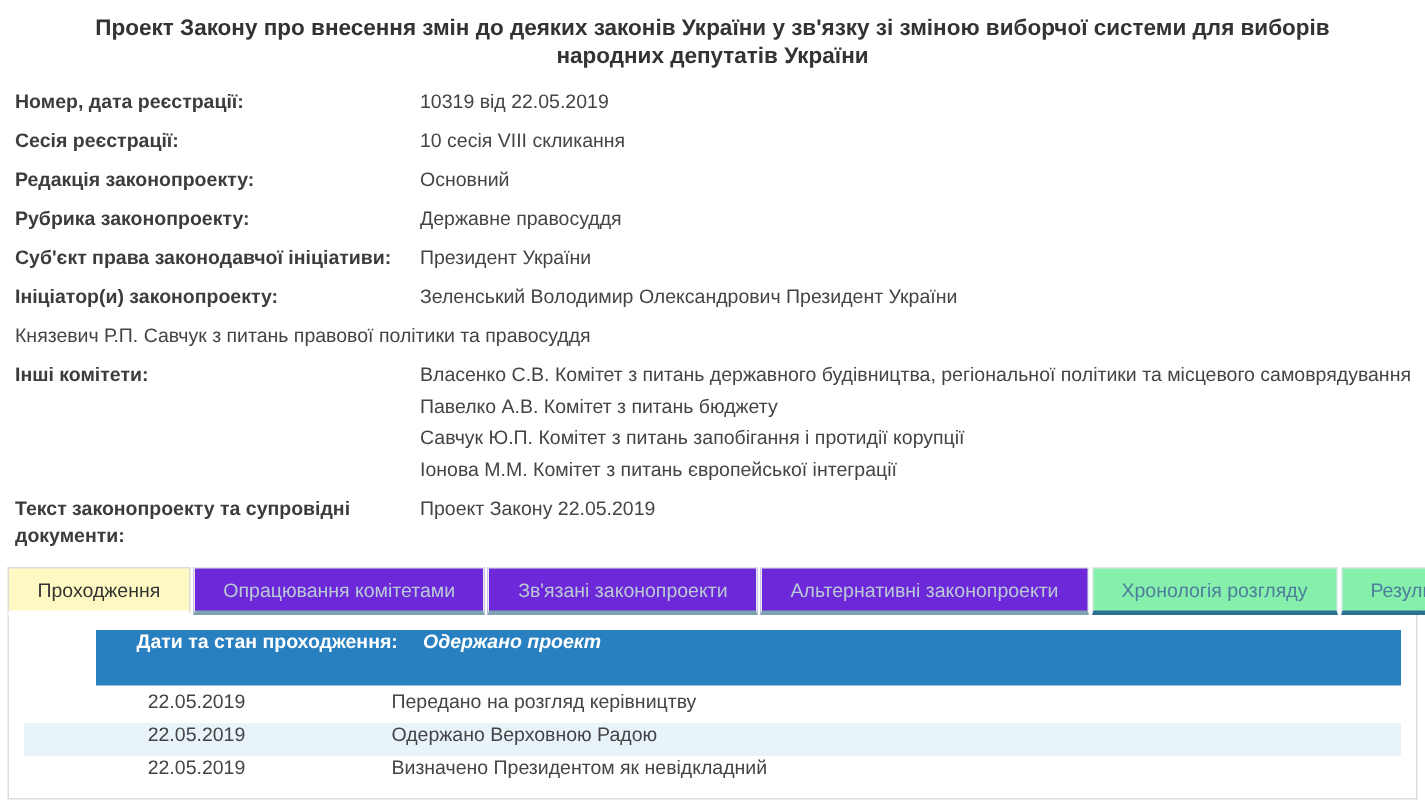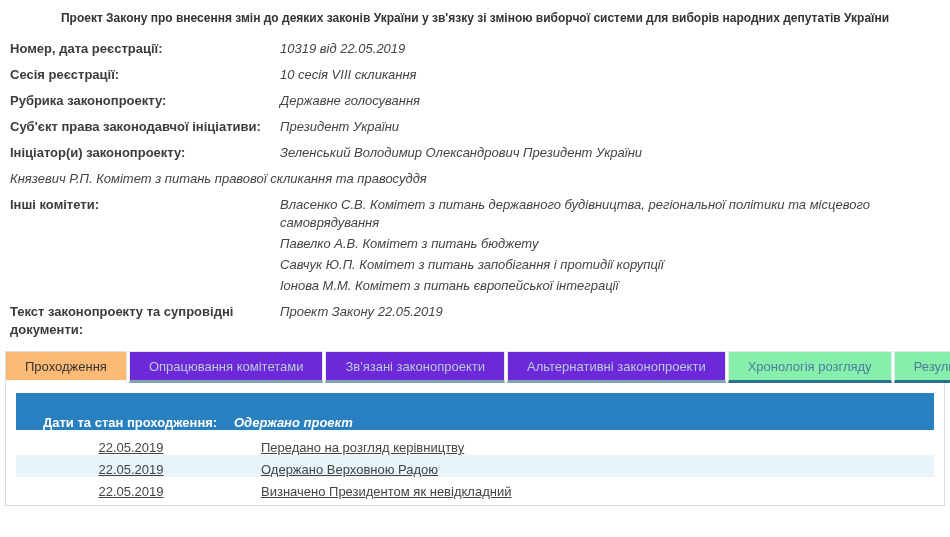--- a/index.html
+++ b/index.html
@@ -4,97 +4,101 @@
 <style>
   * { box-sizing: border-box; }
   html, body { margin: 0; padding: 0; }
   body {
     width: 950px; height: 537px; overflow: hidden;
     background: #ffffff;
     font-family: "Liberation Sans", "DejaVu Sans", sans-serif;
     font-size: 13px; color: #3f3f3f;
   }
   .page-title {
-    font-weight: 700; font-size: 12px; color: #333;
+    font-weight: 700; font-size: 15px; color: #333;
     text-align: center; line-height: 19px;
     padding: 9px 30px 12px 30px;
   }
   .fields { padding-left: 10px; }
   .frow { display: flex; align-items: flex-start; margin-bottom: 8px; }
   .flabel {
     flex: 0 0 270px; font-weight: 700; color: #3c3c3c;
     line-height: 18px; padding-right: 12px;
   }
-  .fvalues { line-height: 18px; color: #444; font-style: italic; }
+  .fvalues { line-height: 18px; color: #444; }
   .fvalues .vline { margin-bottom: 3px; }
   .fvalues .vline:last-child { margin-bottom: 0; }
 
   .tabs { display: flex; margin: 12px 5px 0 5px; align-items: flex-end; }
   .tab {
     padding: 7px 19px 6px 19px; margin-right: 2px; white-space: nowrap;
     background: #6d28d9; color: #b9c9d5;
     border-top: 1px solid #e2e7ea;
     border-left: 1px solid #e6ebee;
     border-right: 1px solid #e6ebee;
     border-bottom: 3px solid #7da3b1;
     cursor: default;
   }
   .tab.enabled { background: #86efac; color: #4c7e9c; border-bottom-color: #2e7093; cursor: pointer; }
   .tab.active {
-    background: #fdba74; color: #333;
+    background: #fef9c3; color: #333;
     border-top: 1px solid #dcdcdc; border-left: 1px solid #dcdcdc; border-right: 1px solid #dcdcdc;
     border-bottom: 3px solid #ffffff; cursor: pointer;
   }
   .tabs-filler { flex: 1; align-self: stretch; border-bottom: 3px solid #2e7093; }
 
   .panel {
     margin: 0 5px; border: 1px solid #d7dcdf; border-top: none;
     padding: 10px 10px 6px 10px; background: #fff;
   }
   .ptable { width: 100%; }
   .thead {
-    display: flex; align-items: flex-end; height: 37px;
-    background: #2980c1; color: #ffffff; font-weight: 700;
+    display: flex; align-items: flex-start; height: 37px;
+    background: #2980c1; color: #ffffff; font-weight: 700; margin-left: 48px;
   }
   .th-date { flex: 0 0 203px; padding-left: 27px; }
   .th-status { padding-left: 15px; font-style: italic; }
   .tbody { margin-top: 3px; }
-  .trow { display: flex; align-items: flex-end; height: 22px; color: #444; text-decoration: underline; }
+  .trow { display: flex; align-items: flex-start; height: 22px; color: #444; }
   .trow.hl { background: #e8f3fa; }
   .td-date { flex: 0 0 230px; text-align: center; }
   .td-status { padding-left: 15px; }
 </style>
 </head>
 <body>
 
 <div class="page-title">Проект Закону про внесення змін до деяких законів України у зв'язку зі зміною виборчої системи для виборів народних депутатів України</div>
 
 <div class="fields">
   <div class="frow">
     <div class="flabel">Номер, дата реєстрації:</div>
     <div class="fvalues">10319 від 22.05.2019</div>
   </div>
   <div class="frow">
     <div class="flabel">Сесія реєстрації:</div>
     <div class="fvalues">10 сесія VIII скликання</div>
   </div>
   <div class="frow">
+    <div class="flabel">Редакція законопроекту:</div>
+    <div class="fvalues">Основний</div>
+  </div>
+  <div class="frow">
     <div class="flabel">Рубрика законопроекту:</div>
-    <div class="fvalues">Державне голосування</div>
+    <div class="fvalues">Державне правосуддя</div>
   </div>
   <div class="frow">
     <div class="flabel">Суб'єкт права законодавчої ініціативи:</div>
     <div class="fvalues">Президент України</div>
   </div>
   <div class="frow">
     <div class="flabel">Ініціатор(и) законопроекту:</div>
     <div class="fvalues">Зеленський Володимир Олександрович Президент України</div>
   </div>
   <div class="frow">
-    <div class="fvalues">Князевич Р.П. Комітет з питань правової скликання та правосуддя</div>
+    <div class="fvalues">Князевич Р.П. Савчук з питань правової політики та правосуддя</div>
   </div>
   <div class="frow">
     <div class="flabel">Інші комітети:</div>
     <div class="fvalues">
       <div class="vline">Власенко С.В. Комітет з питань державного будівництва, регіональної політики та місцевого самоврядування</div>
       <div class="vline">Павелко А.В. Комітет з питань бюджету</div>
       <div class="vline">Савчук Ю.П. Комітет з питань запобігання і протидії корупції</div>
       <div class="vline">Іонова М.М. Комітет з питань європейської інтеграції</div>
     </div>
   </div>

